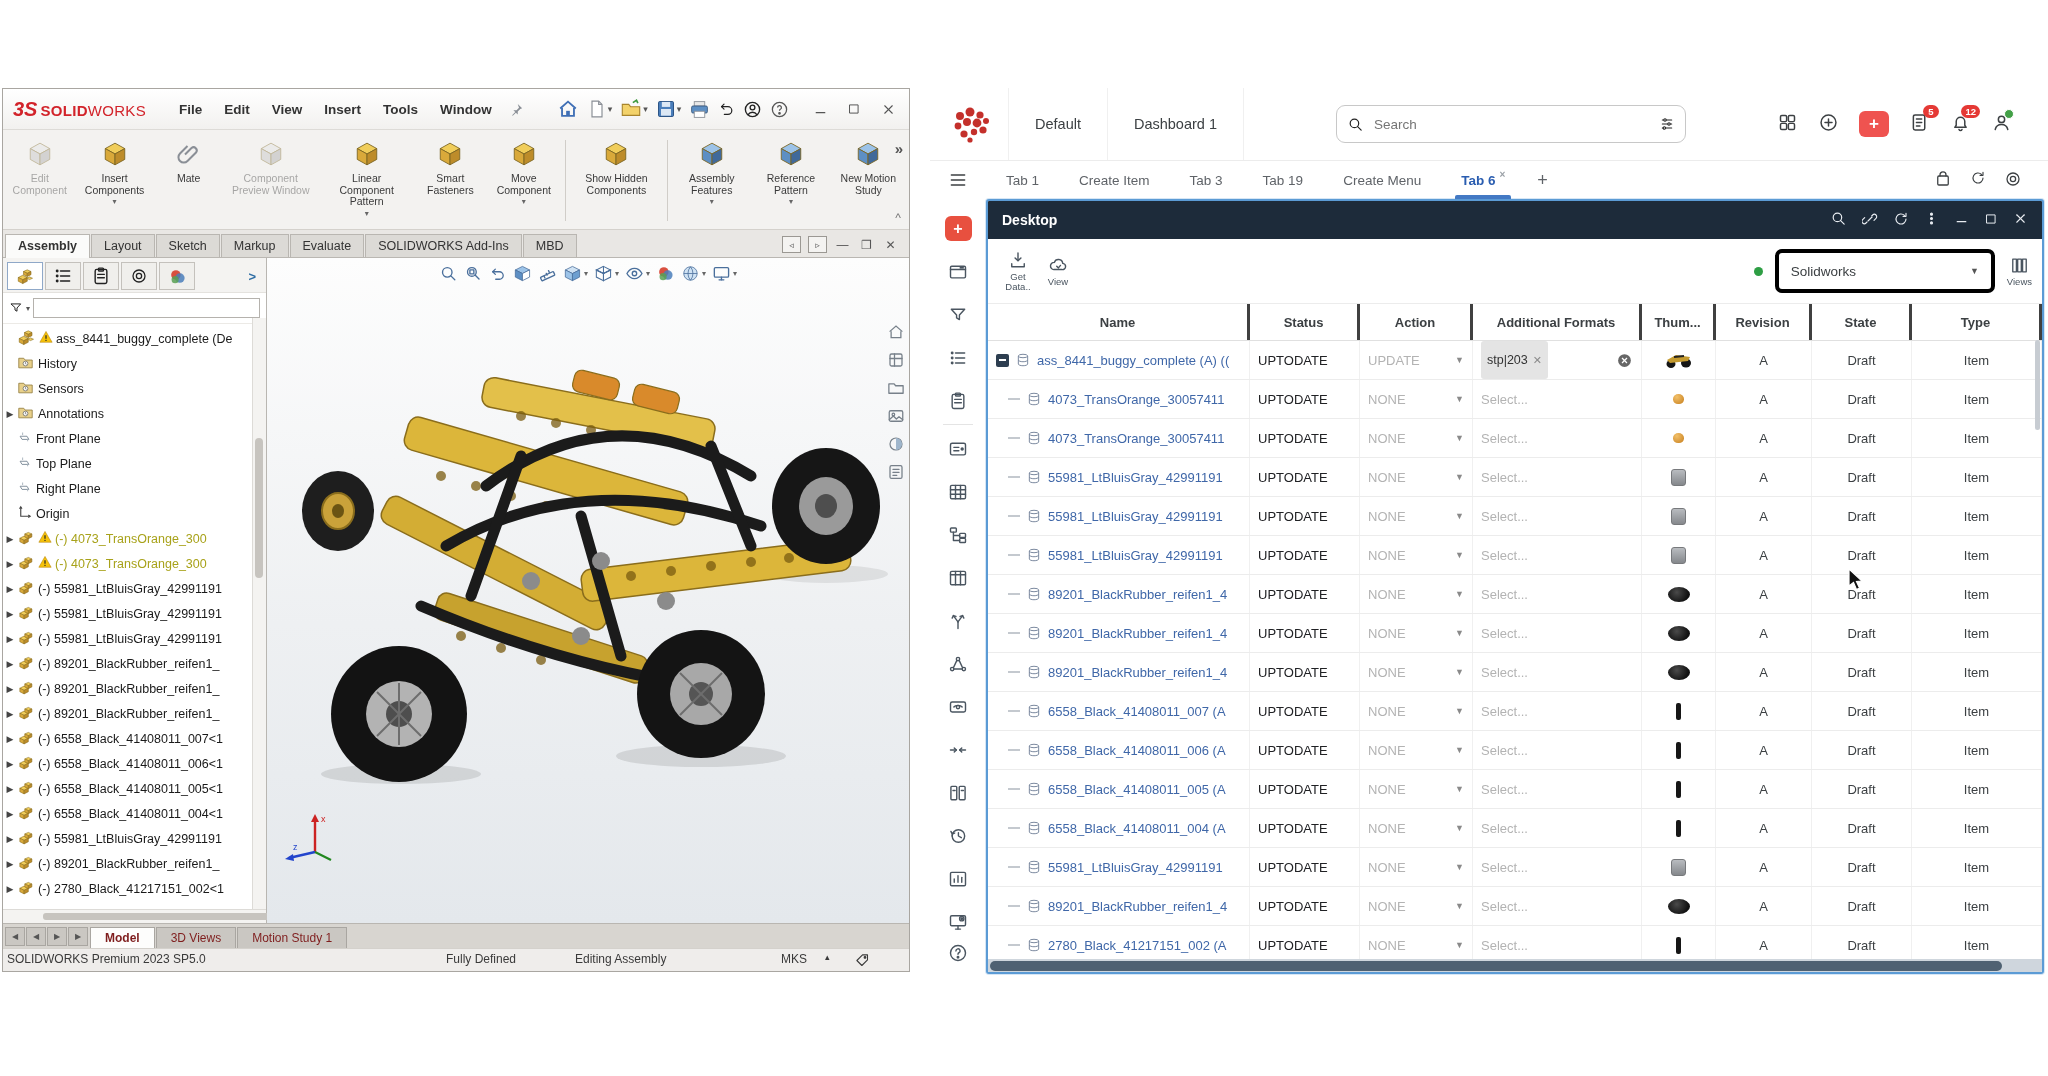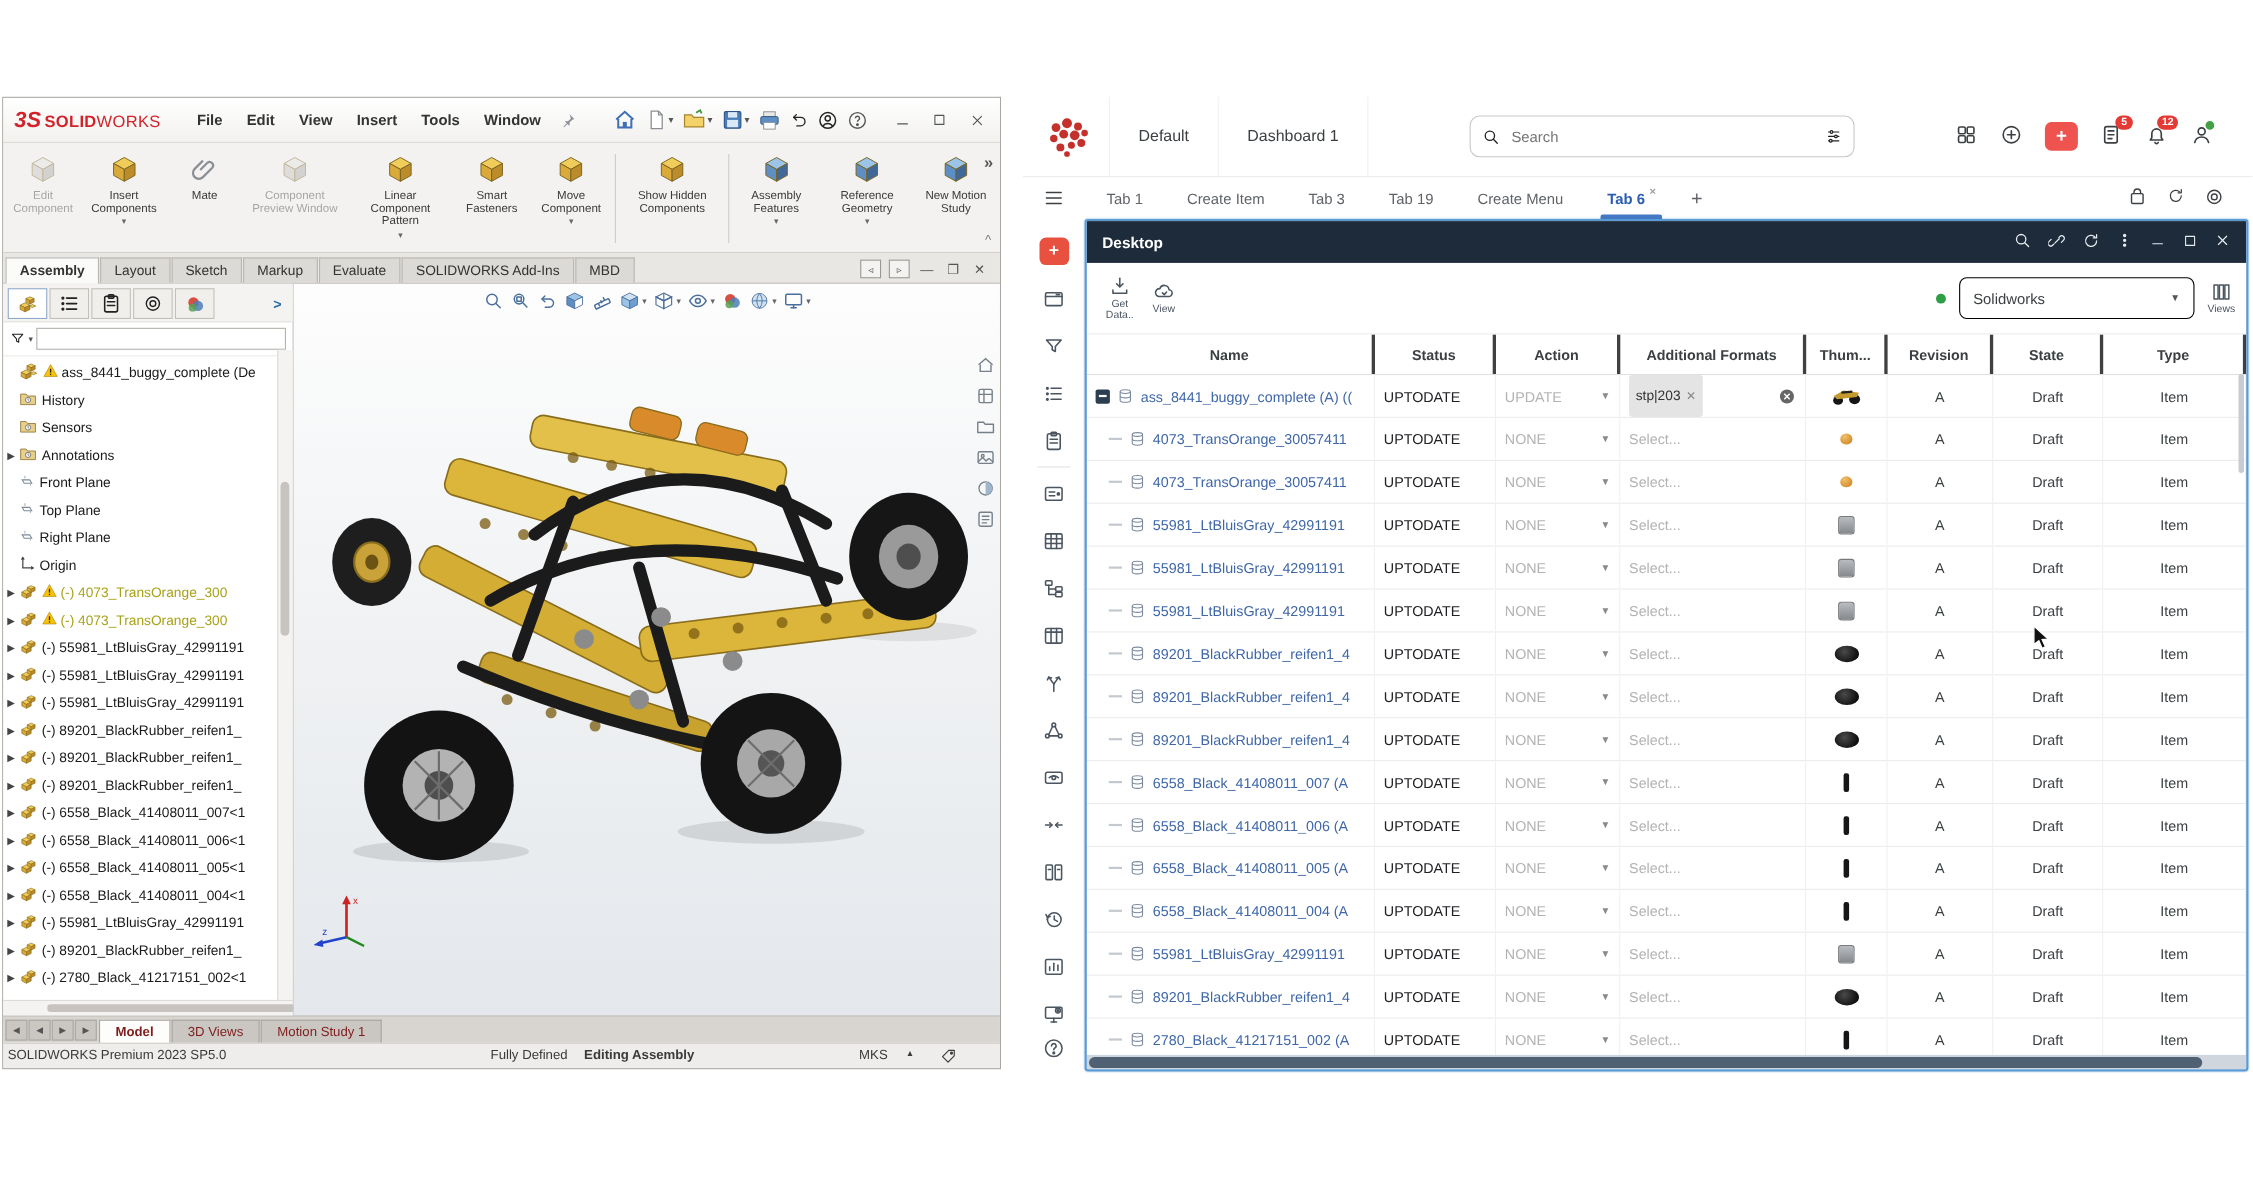--- a/index.html
+++ b/index.html
@@ -115,21 +115,21 @@
   
   .win{flex:1;margin:0 4px 6px 0;border:2px solid #5b9bd5;border-radius:3px;display:flex;flex-direction:column;
       overflow:hidden;background:#fff;min-width:0;box-shadow:0 0 0 1px #d6e6f5;}
   .win-title{height:38px;background:#1d2b3a;color:#fff;display:flex;align-items:center;padding:0 14px;flex:0 0 auto;}
   .win-title .wt{font-weight:bold;font-size:14px;}
   .win-ticons{margin-left:auto;display:flex;align-items:center;gap:15px;color:#e8ecf1;}
   .win-toolbar{height:64px;display:flex;align-items:center;padding:0 10px;border-bottom:1px solid #ececec;flex:0 0 auto;}
   .tbtn{display:flex;flex-direction:column;align-items:center;gap:2px;color:#4a5560;font-size:9.5px;width:40px;text-align:center;line-height:10px;}
   .win-toolbar .right{margin-left:auto;display:flex;align-items:center;gap:12px;}
   .srcdot{width:9px;height:9px;border-radius:50%;background:#2e9e44;}
-  .srcsel{width:188px;height:36px;border:1px solid #000000;border-radius:7px;display:flex;align-items:center;
+  .srcsel{width:188px;height:36px;border:4px solid #000000;border-radius:7px;display:flex;align-items:center;
       padding:0 12px;font-size:13.5px;color:#3c4043;}
   .srcsel .car{margin-left:auto;font-size:9px;color:#555;}
   .viewsbtn{display:flex;flex-direction:column;align-items:center;gap:1px;color:#4a5560;font-size:9.5px;}
   
   .tbl{flex:1;position:relative;overflow:hidden;font-size:13px;}
   .thead,.trw{display:grid;grid-template-columns:262px 110px 113px 169px 74px 96px 100px 1fr;align-items:center;}
   .thead{height:36px;border-bottom:1px solid #e0e0e0;font-weight:bold;color:#3c4043;}
   .thead .hc{padding:0 8px;text-align:center;border-right:3px solid #404040;height:100%;display:flex;align-items:center;justify-content:center;overflow:hidden;white-space:nowrap;}
   .trw{height:38px;border-bottom:1px solid #ececec;}
   .trw .c{height:100%;display:flex;align-items:center;border-right:1px solid #f0f0f0;padding:0 8px;overflow:hidden;white-space:nowrap;box-sizing:border-box;}
@@ -380,21 +380,21 @@
           <div class="rdd">▾</div>
         </div>
         <div class="rb">
           <div class="ric">
             <svg viewBox="0 0 24 24" width="26" height="26">
               <polygon points="12,2 21,7 12,12 3,7" fill="#9cc3e8" stroke="#7a6420" stroke-width=".8"></polygon>
               <polygon points="3,7 12,12 12,22 3,17" fill="#5d8fc4" stroke="#7a6420" stroke-width=".8"></polygon>
               <polygon points="21,7 12,12 12,22 21,17" fill="#40699a" stroke="#7a6420" stroke-width=".8"></polygon>
             </svg>
           </div>
-          <div class="rlb">Reference Geometry</div>
+          <div class="rlb">Reference Pattern</div>
           <div class="rdd">▾</div>
         </div>
         <div class="rb">
           <div class="ric">
             <svg viewBox="0 0 24 24" width="26" height="26">
               <polygon points="12,2 21,7 12,12 3,7" fill="#9cc3e8" stroke="#7a6420" stroke-width=".8"></polygon>
               <polygon points="3,7 12,12 12,22 3,17" fill="#5d8fc4" stroke="#7a6420" stroke-width=".8"></polygon>
               <polygon points="21,7 12,12 12,22 21,17" fill="#40699a" stroke="#7a6420" stroke-width=".8"></polygon>
             </svg>
           </div>
@@ -1044,21 +1044,21 @@
         </div>
       <span id="sw-btabs" style="display:flex;align-items:flex-end;">
           <span class="btab act">Model</span>
           <span class="btab">3D Views</span>
           <span class="btab">Motion Study 1</span>
         </span>
     </div>
     <div class="sw-status">
       <span class="st" style="left:4px;">SOLIDWORKS Premium 2023 SP5.0</span>
       <span class="st" style="left:443px;">Fully Defined</span>
-      <span class="st" style="left:528px;font-weight:bold;">Editing Assembly</span>
+      <span class="st" style="left:572px;">Editing Assembly</span>
       <span class="st" style="left:778px;">MKS</span>
       <span class="st" style="left:822px;font-size:9px;">▴</span>
       <span class="st ico" style="left:852px;top:4px;" id="sw-tagicon">
           <svg viewBox="0 0 24 24" width="15" height="15" fill="none" stroke="currentColor" stroke-width="1.7" stroke-linecap="round" stroke-linejoin="round">
             <path d="M12 3h8v8L11 20l-8-8z"></path>
             <circle cx="16" cy="7" r="1.4" fill="currentColor"></circle>
           </svg>
         </span>
     </div>
   </div>

